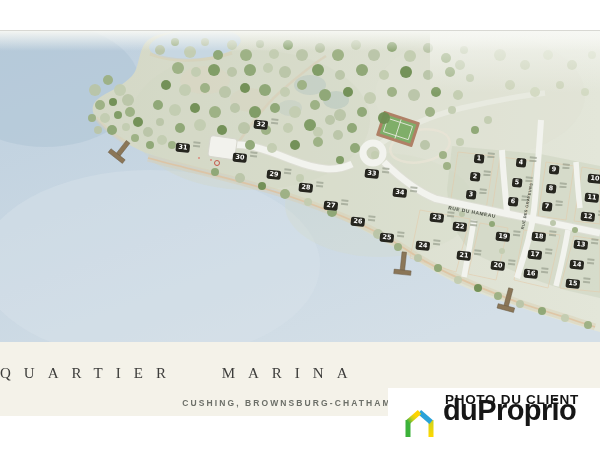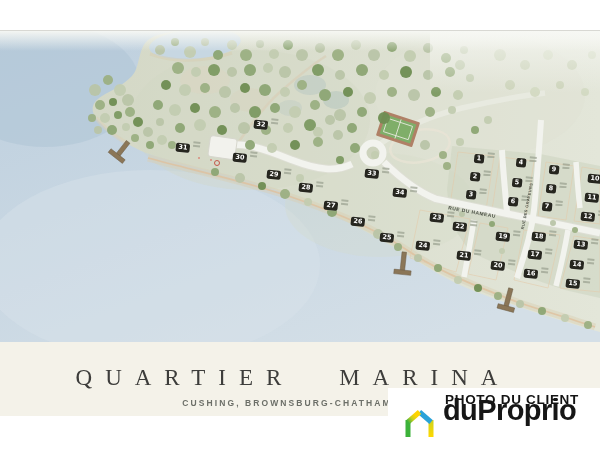--- a/index.html
+++ b/index.html
@@ -14,22 +14,22 @@
        letter-spacing:.2px;box-shadow:0 0 0 .5px rgba(255,255,255,.22);}
   .lot::after{content:"";position:absolute;left:100%;margin-left:3px;top:-3px;width:7px;height:1.5px;
        background:#99a08f;box-shadow:0 3.5px 0 #99a08f;opacity:.7;}
   .street{position:absolute;color:#4b5046;font:600 6px "Liberation Sans",sans-serif;
        letter-spacing:.6px;white-space:nowrap;z-index:3;}
   .street.hameau{left:472px;top:212px;transform:translate(-50%,-50%) rotate(10.5deg) scale(.82);}
   .street.graveurs{left:527px;top:206px;transform:translate(-50%,-50%) rotate(-79deg) scale(.66);}
   
   .title-band{position:absolute;left:0;top:342px;width:600px;height:74px;background:#f4f2e9;z-index:4;}
   .bottom-strip{position:absolute;left:0;top:416px;width:600px;height:34px;background:#ffffff;z-index:4;}
-  .poster-title{position:absolute;left:0;top:24px;width:586px;text-align:center;
-       font-family:"Liberation Serif","DejaVu Serif",serif;font-size:23px;line-height:1;
+  .poster-title{position:absolute;left:0;top:24px;width:586px;
+       font-family:"Liberation Serif","DejaVu Serif",serif;font-size:15px;line-height:1;
        color:#3d3d3b;letter-spacing:13px;word-spacing:26px;}
   .poster-subtitle{position:absolute;left:0;top:56px;width:574px;text-align:center;
        font-size:8.5px;font-weight:bold;color:#6c6f68;letter-spacing:2.1px;}
   
   .logo-box{position:absolute;left:388px;top:388px;width:212px;height:62px;background:#fff;z-index:5;}
   .photo-client{position:absolute;top:4px;right:21px;font-size:13.5px;font-weight:700;
        letter-spacing:.7px;color:#141414;white-space:nowrap;}
   .house{position:absolute;left:15px;top:20px;width:33px;height:30px;}
   .wordmark{position:absolute;left:55px;top:8px;font-size:29px;font-weight:bold;color:#161616;
        letter-spacing:-.6px;line-height:1;}

